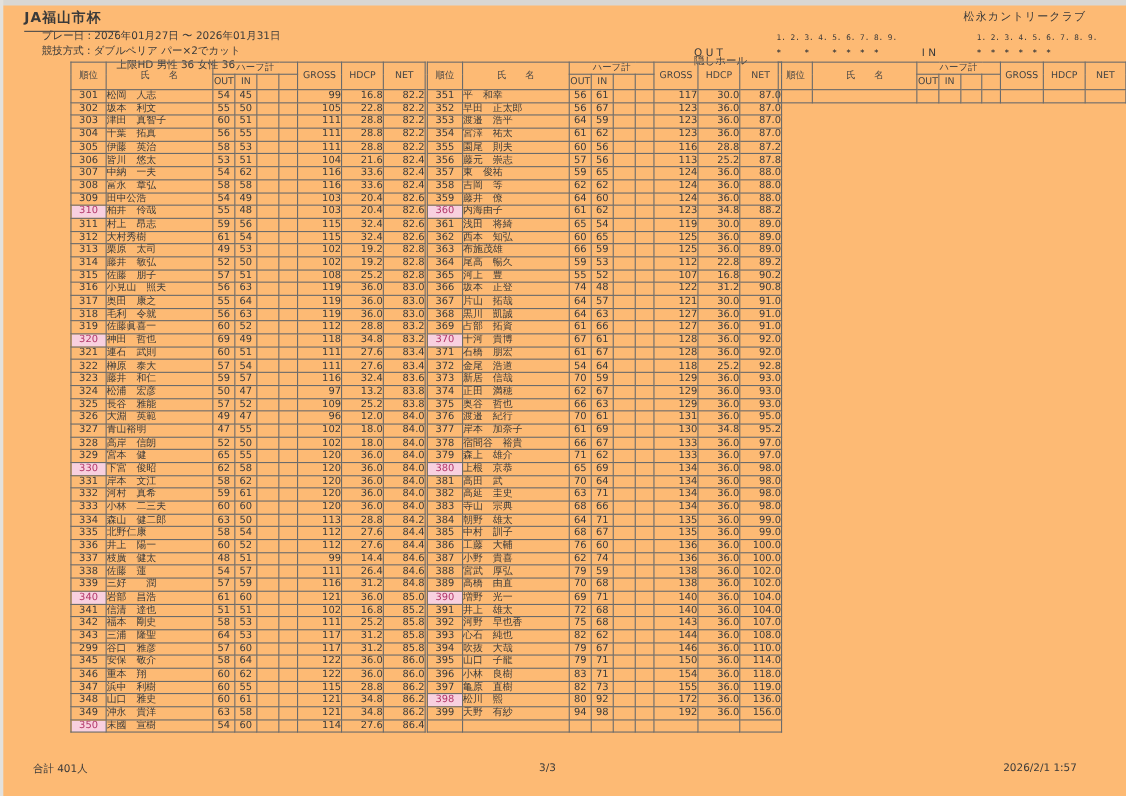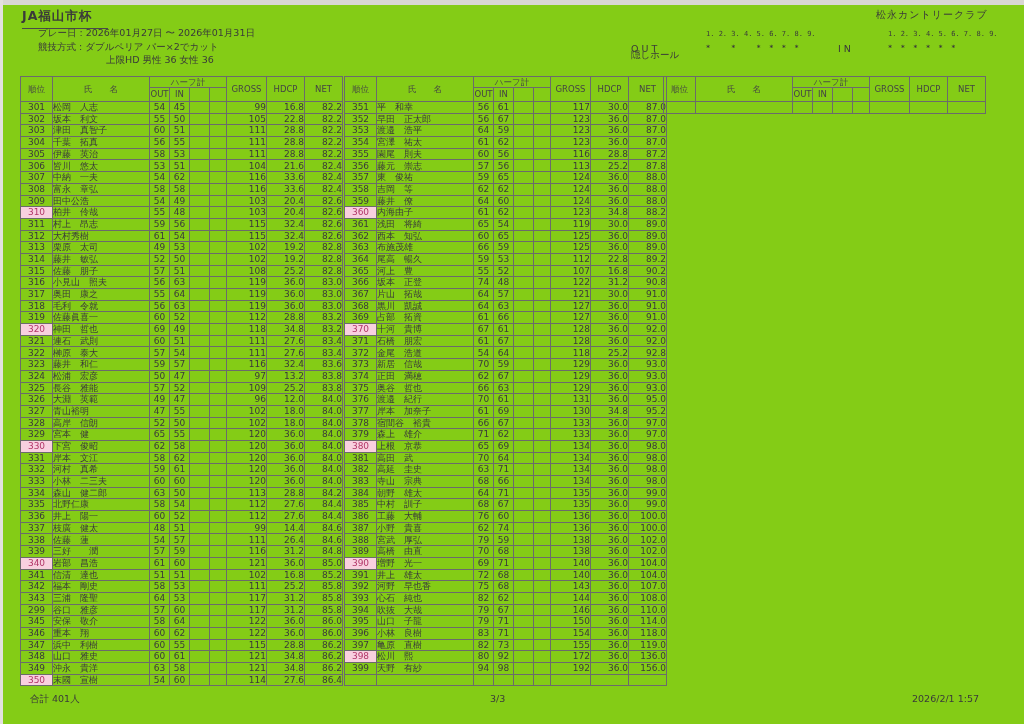--- a/index.html
+++ b/index.html
@@ -1,19 +1,19 @@
 <!DOCTYPE html>
 <html><head>
 <meta charset="utf-8">
 <style>
   html,body { margin:0; padding:0; }
   body { width:1024px; height:724px; background:#e8e6e2; }
   .page {
     position:relative; width:1024px; height:724px;
-    background:#84cc16; overflow:hidden;
+    background:#fdba74; overflow:hidden;
     font-family:"DejaVu Sans", sans-serif; color:#3a3a3a;
   }
   .scan-edge-top { position:absolute; left:0; top:0; width:1024px; height:5px;
     background:#d9d7d3; }
   .scan-edge-left { position:absolute; left:0; top:0; width:3px; height:724px;
     background:#e3e1dd; }
 
   .title {
     position:absolute; left:22px; top:8px;
     font-size:12.5px; font-weight:bold; letter-spacing:1px;
@@ -26,22 +26,22 @@
 
   .hh-label { position:absolute; left:631px; top:29px; font-size:9.5px;margin-top:20px; }
   .hh-out-label { position:absolute; left:631px; top:43px; font-size:9.5px; letter-spacing:3px; }
   .hh-in-label { position:absolute; left:838px; top:43px; font-size:9.5px; letter-spacing:3px; }
   .mono { font-family:"DejaVu Sans Mono", monospace; white-space:pre; }
   .hh-holes-out { position:absolute; left:706px; top:30px; font-size:7px; }
   .hh-holes-in  { position:absolute; left:888px; top:30px; font-size:7px; }
   .hh-marks-out { position:absolute; left:706px; top:44px; font-size:7px; font-weight:bold; }
   .hh-marks-in  { position:absolute; left:888px; top:44px; font-size:7px; font-weight:bold; }
 
-  .rtable { position:absolute; top:76px; border-collapse:collapse; table-layout:fixed;
-    background:transparent; }
+  .rtable { position:absolute; top:56px; border-collapse:collapse; table-layout:fixed;
+    background:transparent;margin-left:44px; }
   .t-left   { left:20px; }
   .t-middle { left:344px; }
   .t-right  { left:663px; }
   .rtable th, .rtable td {
     border:1px solid #6b6b6b; padding:0; font-weight:normal;
     overflow:hidden; white-space:nowrap;
   }
   .rtable th { font-size:8.5px; text-align:center; color:#444; }
   .th-band { height:10px; line-height:10px; }
   .th-main { height:13px; line-height:13px; }

